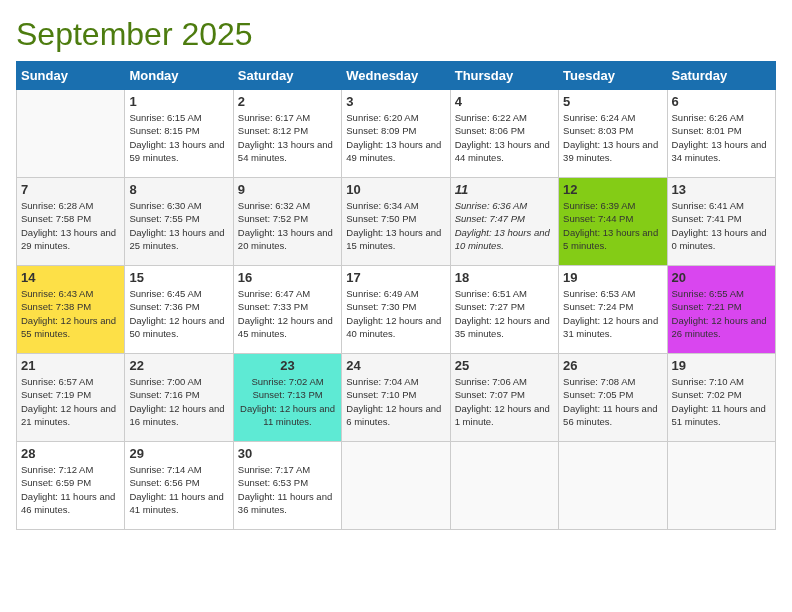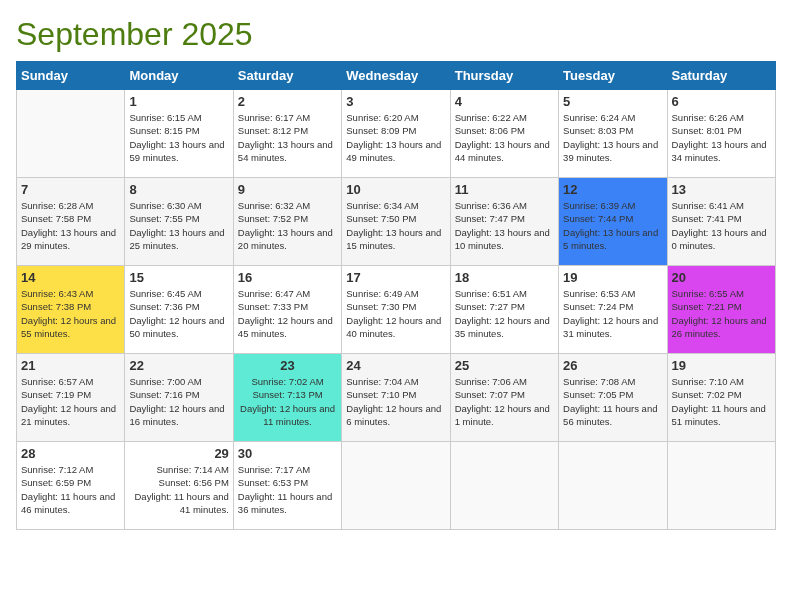--- a/index.html
+++ b/index.html
@@ -143,25 +143,25 @@
           <div class="day-info">Sunrise: 6:30 AM<br>Sunset: 7:55 PM<br>Daylight: 13 hours and 25 minutes.</div>
         </td>
         <td style="background-color: rgb(245, 245, 245);">
           <span class="day-number">9</span>
           <div class="day-info">Sunrise: 6:32 AM<br>Sunset: 7:52 PM<br>Daylight: 13 hours and 20 minutes.</div>
         </td>
         <td style="background-color: rgb(245, 245, 245);">
           <span class="day-number">10</span>
           <div class="day-info">Sunrise: 6:34 AM<br>Sunset: 7:50 PM<br>Daylight: 13 hours and 15 minutes.</div>
         </td>
-        <td style="background-color: rgb(245, 245, 245);">
+        <td style="background-color: rgb(245, 245, 245); font-style: italic;">
           <span class="day-number">11</span>
           <div class="day-info">Sunrise: 6:36 AM<br>Sunset: 7:47 PM<br>Daylight: 13 hours and 10 minutes.</div>
         </td>
-        <td style="background-color: #3b82f6;">
+        <td style="background-color: #84cc16;">
           <span class="day-number">12</span>
           <div class="day-info">Sunrise: 6:39 AM<br>Sunset: 7:44 PM<br>Daylight: 13 hours and 5 minutes.</div>
         </td>
         <td style="background-color: rgb(245, 245, 245);">
           <span class="day-number">13</span>
           <div class="day-info">Sunrise: 6:41 AM<br>Sunset: 7:41 PM<br>Daylight: 13 hours and 0 minutes.</div>
         </td>
       </tr>
       <tr style="background-color: rgb(255, 255, 255);">
         <td style="background-color: #fde047;">
@@ -221,21 +221,21 @@
         <td style="background-color: rgb(245, 245, 245);">
           <span class="day-number">19</span>
           <div class="day-info">Sunrise: 7:10 AM<br>Sunset: 7:02 PM<br>Daylight: 11 hours and 51 minutes.</div>
         </td>
       </tr>
       <tr style="background-color: rgb(255, 255, 255);">
         <td style="background-color: rgb(255, 255, 255);">
           <span class="day-number">28</span>
           <div class="day-info">Sunrise: 7:12 AM<br>Sunset: 6:59 PM<br>Daylight: 11 hours and 46 minutes.</div>
         </td>
-        <td style="background-color: rgb(255, 255, 255); text-align: right;">
+        <td style="background-color: rgb(255, 255, 255);">
           <span class="day-number">29</span>
           <div class="day-info">Sunrise: 7:14 AM<br>Sunset: 6:56 PM<br>Daylight: 11 hours and 41 minutes.</div>
         </td>
         <td style="background-color: rgb(255, 255, 255);">
           <span class="day-number">30</span>
           <div class="day-info">Sunrise: 7:17 AM<br>Sunset: 6:53 PM<br>Daylight: 11 hours and 36 minutes.</div>
         </td>
         <td class="empty" style="background-color: rgb(249, 249, 249);"></td>
         <td class="empty" style="background-color: rgb(249, 249, 249);"></td>
         <td class="empty" style="background-color: rgb(249, 249, 249);"></td>

